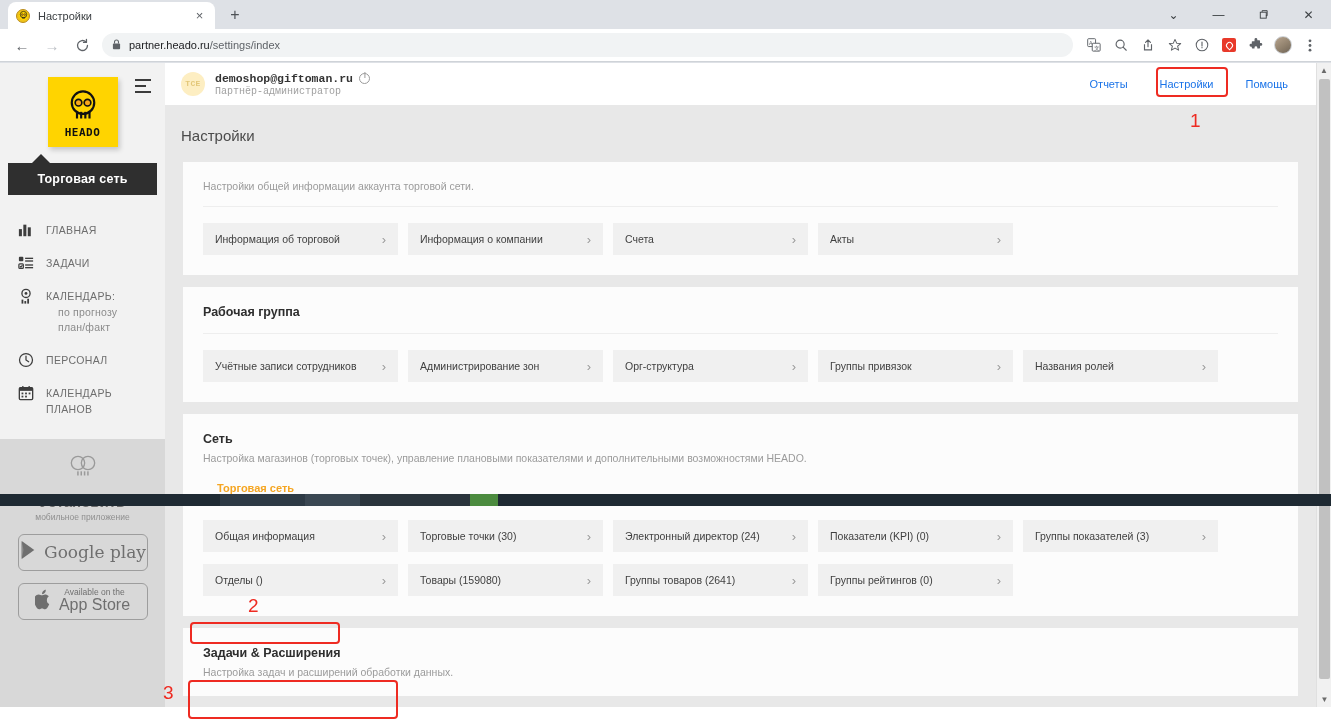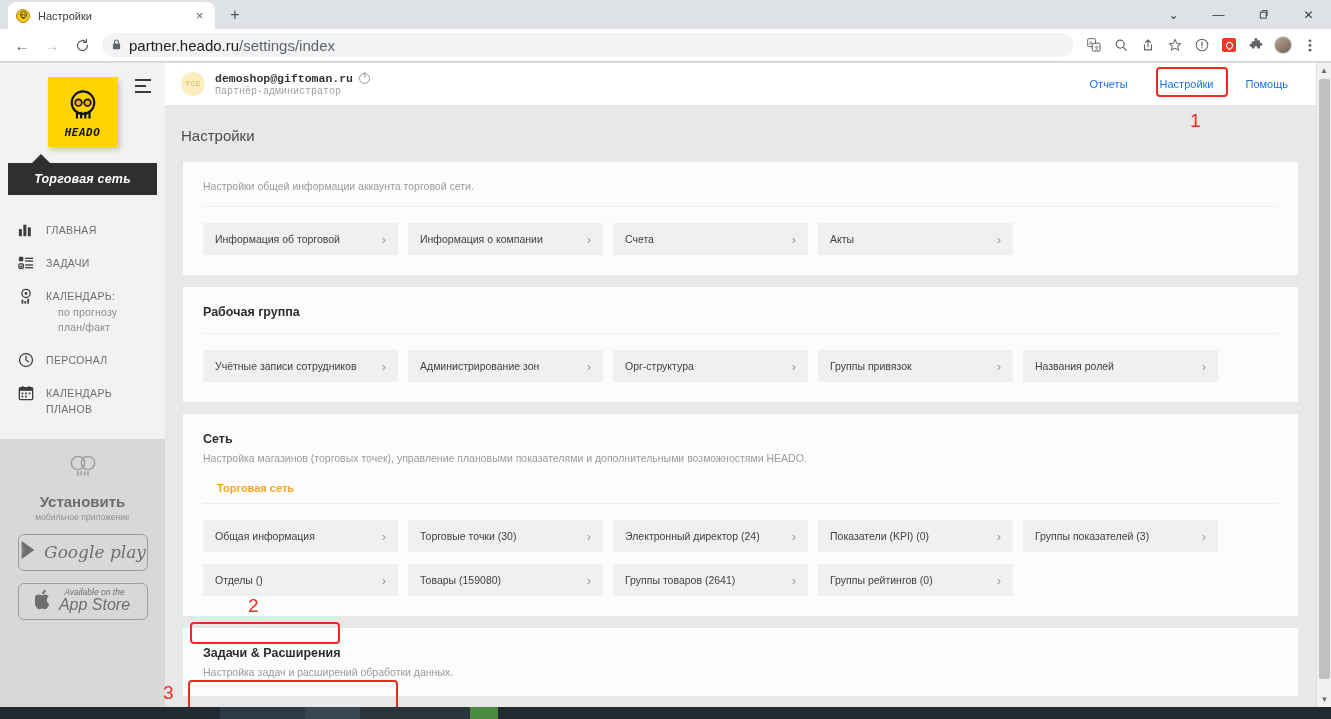--- a/index.html
+++ b/index.html
@@ -5,21 +5,21 @@
 <style>
   * { box-sizing: border-box; margin: 0; padding: 0; }
   html, body {
     width: 1331px; height: 719px;
     overflow: hidden;
     font-family: "Liberation Sans", sans-serif;
     background: #ffffff;
   }
 
   
-  .browser { width: 1331px; height: 719px; position: relative; background:#dee1e6; }
+  .browser { width: 1331px; height: 506px; position: relative; background:#dee1e6; }
 
   .tabstrip {
     height: 29px; background: #dee1e6;
     display: flex; align-items: flex-end; padding-left: 8px; position: relative;
   }
   .tab {
     height: 27px; width: 207px; background: #ffffff;
     border-radius: 8px 8px 0 0;
     display: flex; align-items: center; padding: 0 8px; gap: 8px;
     position: relative;
@@ -63,21 +63,21 @@
     display: flex; align-items: center; justify-content: center;
     color: #5f6368; font-size: 15px; flex: 0 0 auto;
   }
   .navbtn.disabled { color: #bdc1c6; }
   .omnibox {
     flex: 1 1 auto; height: 24px; background: #f1f3f4;
     border-radius: 12px; display: flex; align-items: center;
     padding: 0 10px; gap: 8px; margin: 0 6px 0 4px;
   }
   .lock { font-size: 10px; color: #5f6368; }
-  .url { font-size: 15px; color: #202124; white-space: nowrap; }
+  .url { font-size: 11px; color: #202124; white-space: nowrap; }
   .url .dim { color: #5f6368; }
   .tb-icons { display: flex; align-items: center; gap: 1px; flex: 0 0 auto; }
   .tb-ic {
     width: 26px; height: 26px; display: flex;
     align-items: center; justify-content: center;
     color: #5f6368; font-size: 13px;
   }
   .ext-red {
     width: 14px; height: 14px; background: #e8392a; border-radius: 2px;
     display: flex; align-items: center; justify-content: center;
@@ -95,21 +95,21 @@
     width: 1331px; height: 644px; background: #fafafa;
     overflow: hidden;
   }
   .app { display: flex; width: 1316px; height: 644px; }
 
   
   .sidebar {
     width: 165px; flex: 0 0 165px; background: #f2f2f2;
     display: flex; flex-direction: column; position: relative;
   }
-  .sb-top { position: relative; padding-top: 14px; font-style: italic; }
+  .sb-top { position: relative; padding-top: 14px; }
   .hamburger {
     position: absolute; right: 14px; top: 16px;
     width: 16px; height: 14px; display: flex;
     flex-direction: column; justify-content: space-between;
   }
   .hamburger span { display:block; height:2px; background:#3b3b3b; }
   .hamburger span:nth-child(1){ width: 16px; }
   .hamburger span:nth-child(2){ width: 11px; }
   .hamburger span:nth-child(3){ width: 16px; }
   .logo {
@@ -154,21 +154,21 @@
     margin-top: 14px; background: #d8d8d8; flex: 1 1 auto;
     padding: 14px 10px 0 10px; text-align: center;
   }
   .promo-icon { color: #9a9a9a; margin-bottom: 6px; }
   .promo-title { font-size: 15px; color: #6d6d6d; font-weight: 700; }
   .promo-sub { font-size: 8.5px; color: #8f8f8f; margin-top: 2px; }
   .store-badge {
     margin: 12px auto 0 auto; width: 130px; height: 37px;
     border: 1px solid #9d9d9d; border-radius: 6px;
     display: flex; align-items: center; justify-content: center; gap: 7px;
-    background: transparent; color: #6f6f6f; font-style: italic;
+    background: transparent; color: #6f6f6f;
   }
   .gp-text {
     font-family: "DejaVu Serif", serif; font-size: 17px; color: #6f6f6f; line-height: 1;
   }
   .as-lines { text-align: left; line-height: 1.05; }
   .as-lines .small { font-size: 8.5px; color: #6f6f6f; display:block;text-align:center; }
   .as-lines .big { font-size: 16px; color: #6f6f6f; display:block; font-weight: 400;}
 
   
   .main { flex: 1 1 auto; display: flex; flex-direction: column; background: #e8e8e8; min-width:0;}

